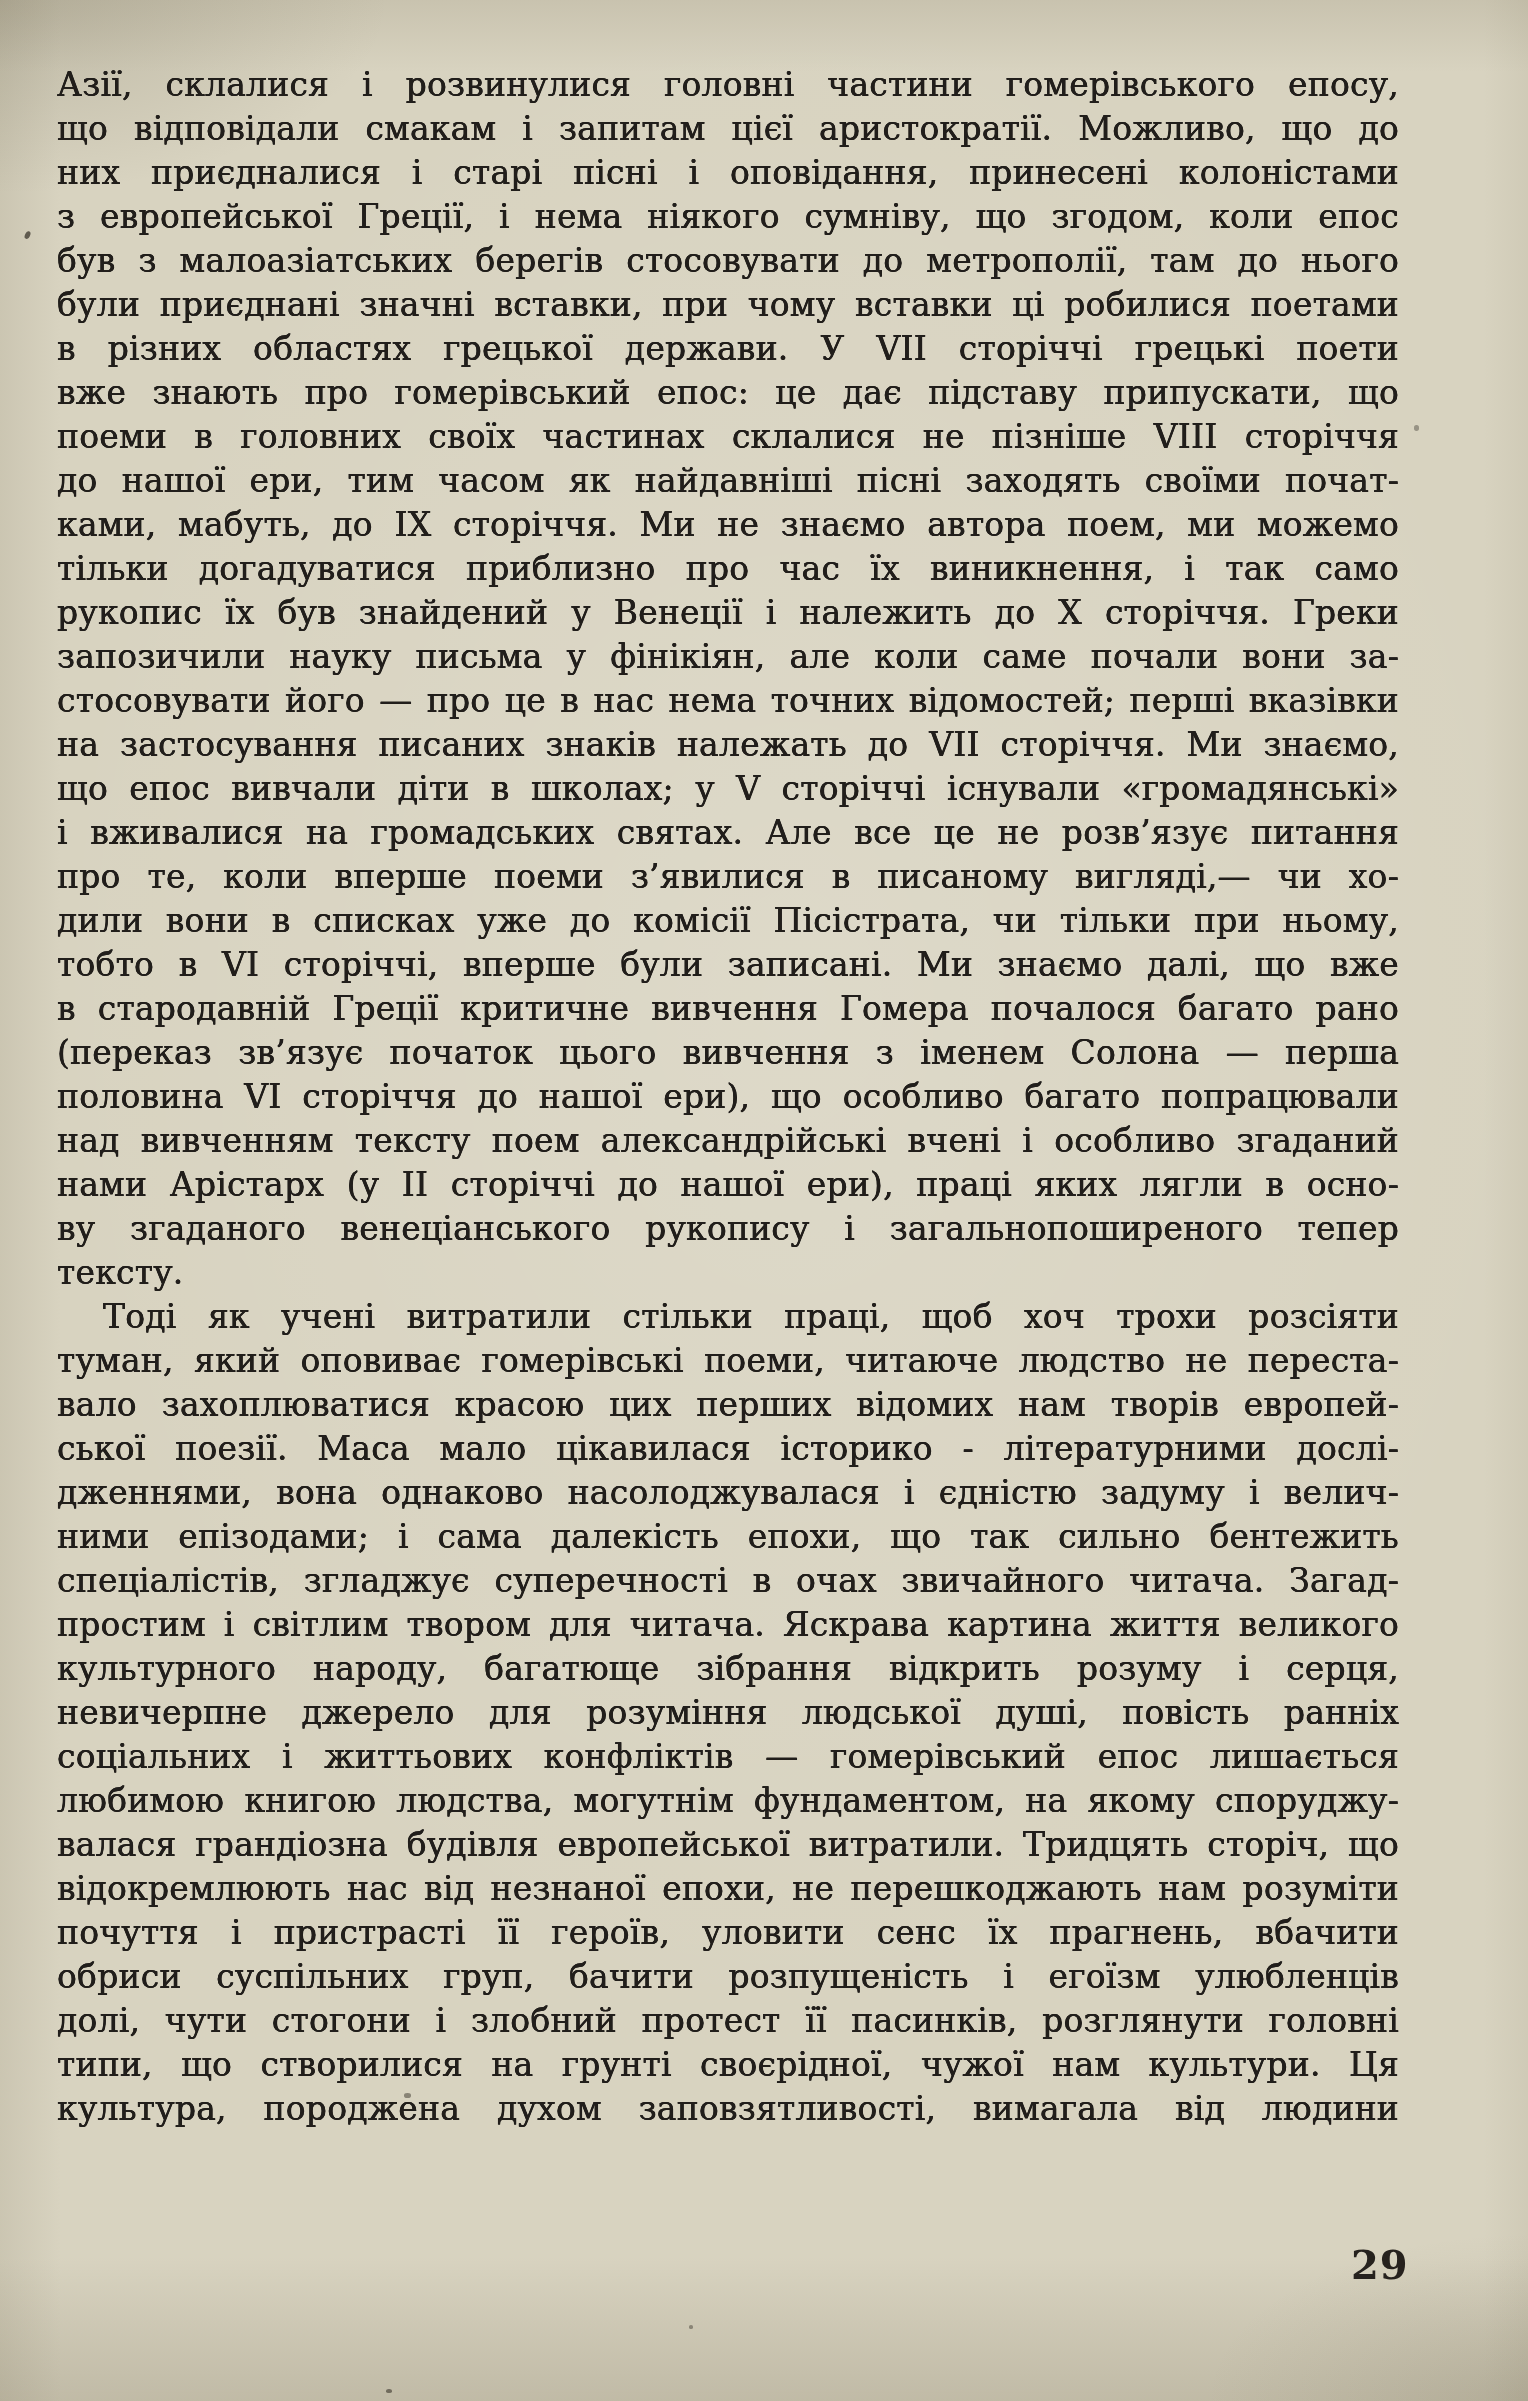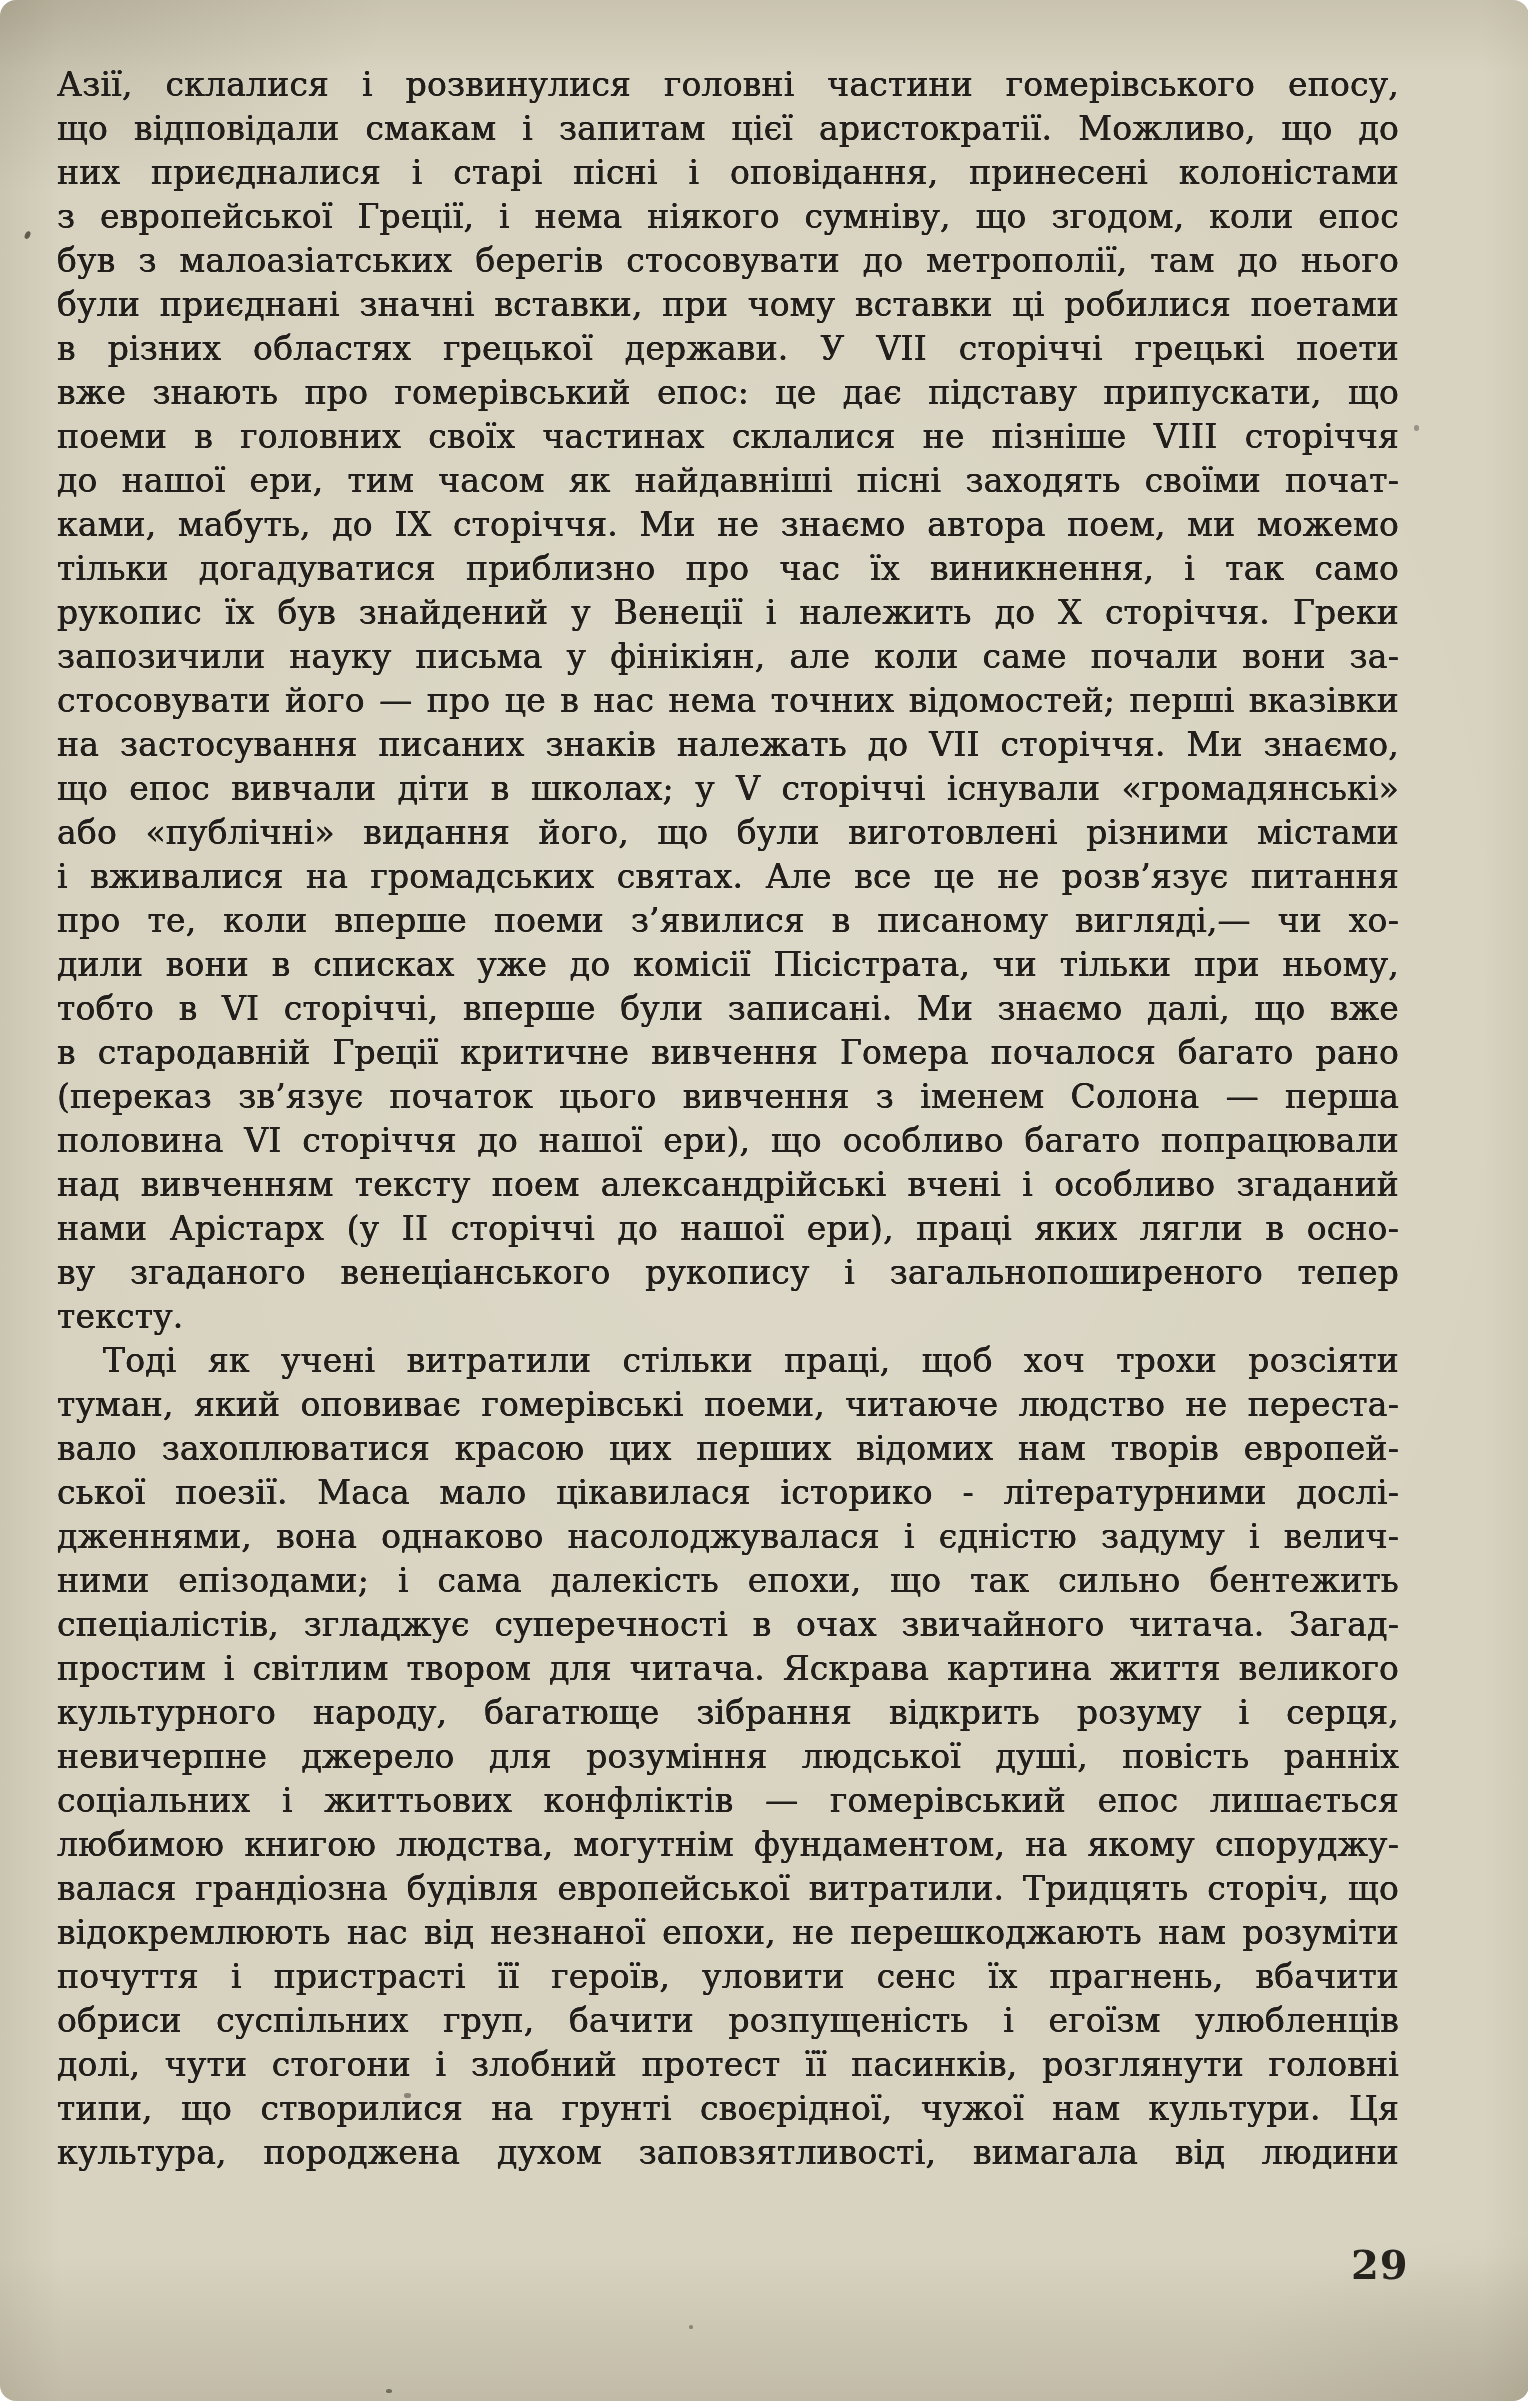--- a/index.html
+++ b/index.html
@@ -19,21 +19,20 @@
     height: 2401px;
     background:
       radial-gradient(ellipse 555px 277px at 0% 0%, rgba(95,88,66,0.22), rgba(0,0,0,0) 70%),
       radial-gradient(ellipse 462px 240px at 100% 100%, rgba(95,88,66,0.14), rgba(0,0,0,0) 70%),
       linear-gradient(to bottom, rgba(120,110,85,0.16) 0%, rgba(0,0,0,0) 3%),
       linear-gradient(to top, rgba(108,99,74,0.22) 0%, rgba(0,0,0,0) 6%),
       linear-gradient(to right, rgba(108,99,74,0.12) 0%, rgba(0,0,0,0) 4%),
       linear-gradient(to left, rgba(108,99,74,0.08) 0%, rgba(0,0,0,0) 3%),
       radial-gradient(ellipse 1017px 1387px at 52% 42%, rgba(255,255,255,0.14), rgba(0,0,0,0) 75%),
       #d8d3c0;
-    border-radius: 16px;
   }
   .text-block {
     position: absolute;
     left: 57px;
     top: 63px;
     width: 1342px;
     color: #211e1b;
     font-size: 33px;
     line-height: 44px;
     letter-spacing: 0.2px;
@@ -90,21 +89,20 @@
       <div class="line">вже знають про гомерівський епос: це дає підставу припускати, що</div>
       <div class="line">поеми в головних своїх частинах склалися не пізніше VIII сторіччя</div>
       <div class="line">до нашої ери, тим часом як найдавніші пісні заходять своїми почат-</div>
       <div class="line">ками, мабуть, до IX сторіччя. Ми не знаємо автора поем, ми можемо</div>
       <div class="line">тільки догадуватися приблизно про час їх виникнення, і так само</div>
       <div class="line">рукопис їх був знайдений у Венеції і належить до X сторіччя. Греки</div>
       <div class="line">запозичили науку письма у фінікіян, але коли саме почали вони за-</div>
       <div class="line">стосовувати його — про це в нас нема точних відомостей; перші вказівки</div>
       <div class="line">на застосування писаних знаків належать до VII сторіччя. Ми знаємо,</div>
       <div class="line">що епос вивчали діти в школах; у V сторіччі існували «громадянські»</div>
-      <div class="line">або «публічні» видання його, що були виготовлені різними містами</div>
       <div class="line">і вживалися на громадських святах. Але все це не розв’язує питання</div>
       <div class="line">про те, коли вперше поеми з’явилися в писаному вигляді,— чи хо-</div>
       <div class="line">дили вони в списках уже до комісії Пісістрата, чи тільки при ньому,</div>
       <div class="line">тобто в VI сторіччі, вперше були записані. Ми знаємо далі, що вже</div>
       <div class="line">в стародавній Греції критичне вивчення Гомера почалося багато рано</div>
       <div class="line">(переказ зв’язує початок цього вивчення з іменем Солона — перша</div>
       <div class="line">половина VI сторіччя до нашої ери), що особливо багато попрацювали</div>
       <div class="line">над вивченням тексту поем александрійські вчені і особливо згаданий</div>
       <div class="line">нами Арістарх (у II сторіччі до нашої ери), праці яких лягли в осно-</div>
       <div class="line">ву згаданого венеціанського рукопису і загальнопоширеного тепер</div>

